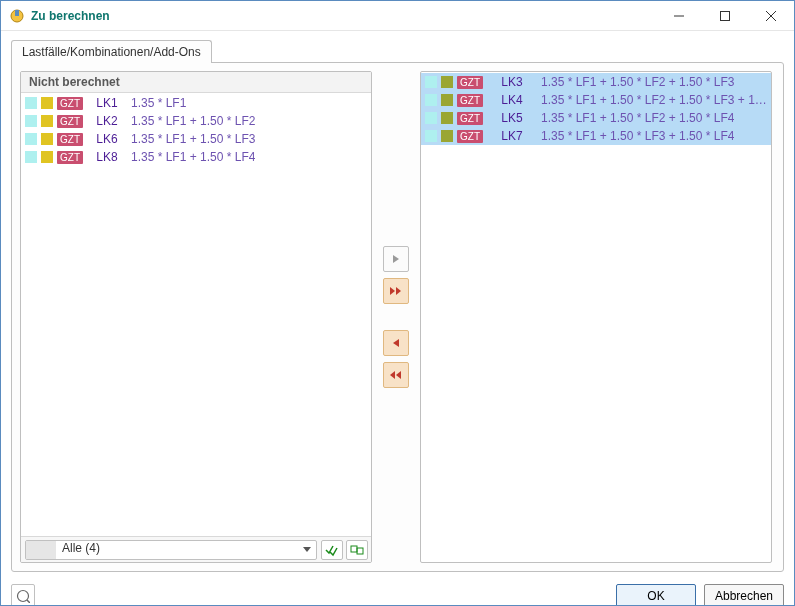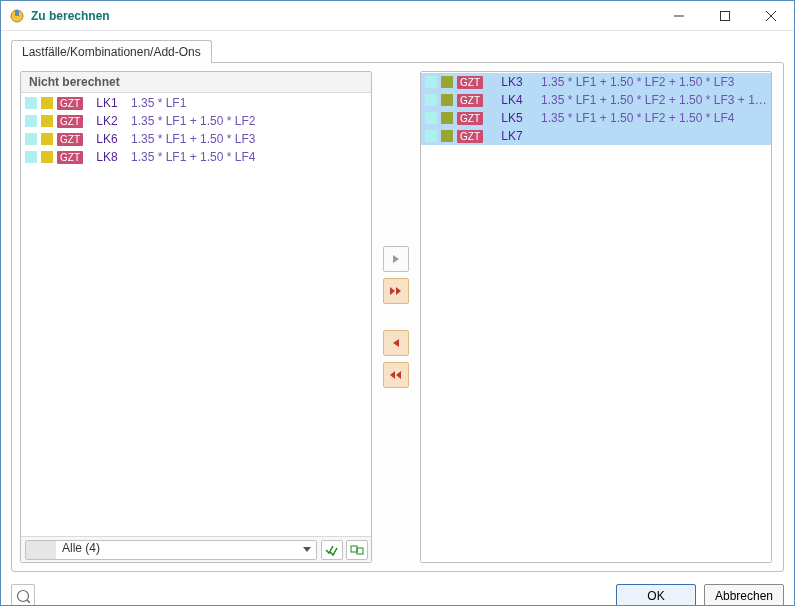--- a/index.html
+++ b/index.html
@@ -374,20 +374,21 @@
             <span class="swatch olive"></span>
             <span class="badge">GZT</span>
             <span class="lk wide">LK5</span>
             <span class="formula">1.35 * LF1 + 1.50 * LF2 + 1.50 * LF4</span>
           </div>
           <div class="row selected">
             <span class="swatch cyan"></span>
             <span class="swatch olive"></span>
             <span class="badge">GZT</span>
             <span class="lk wide">LK7</span>
+            <span class="formula">1.35 * LF1 + 1.50 * LF3 + 1.50 * LF4</span>
           </div>
         </div>
     </div>
 
   </div>
 </div>
 
 <div class="bottombar">
   <div class="helpbtn">
     <svg width="14" height="14">

